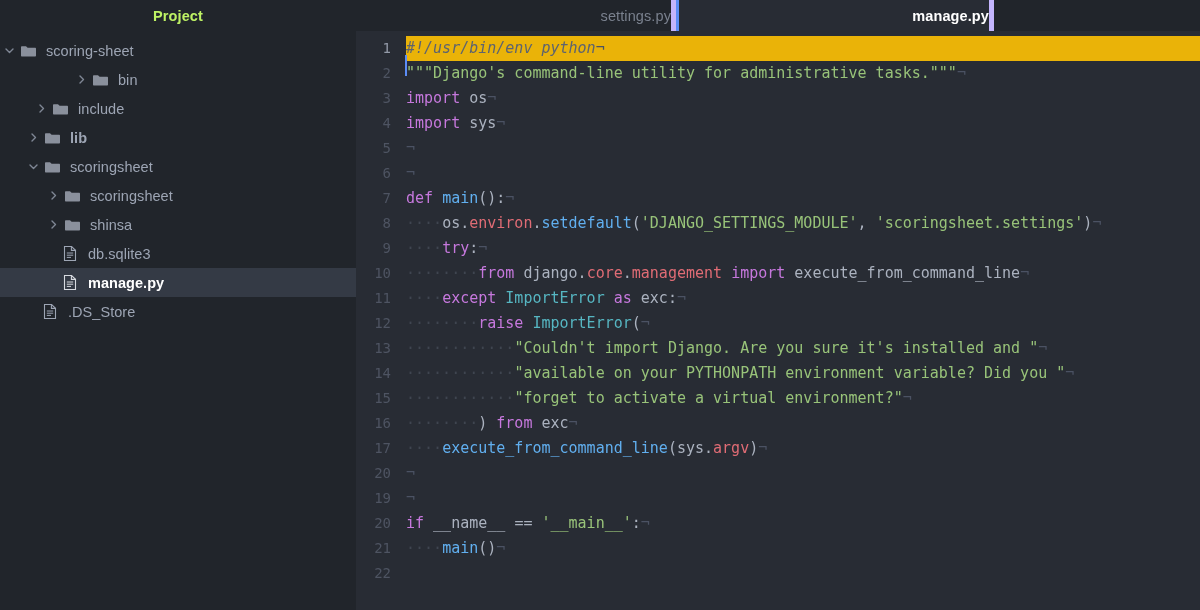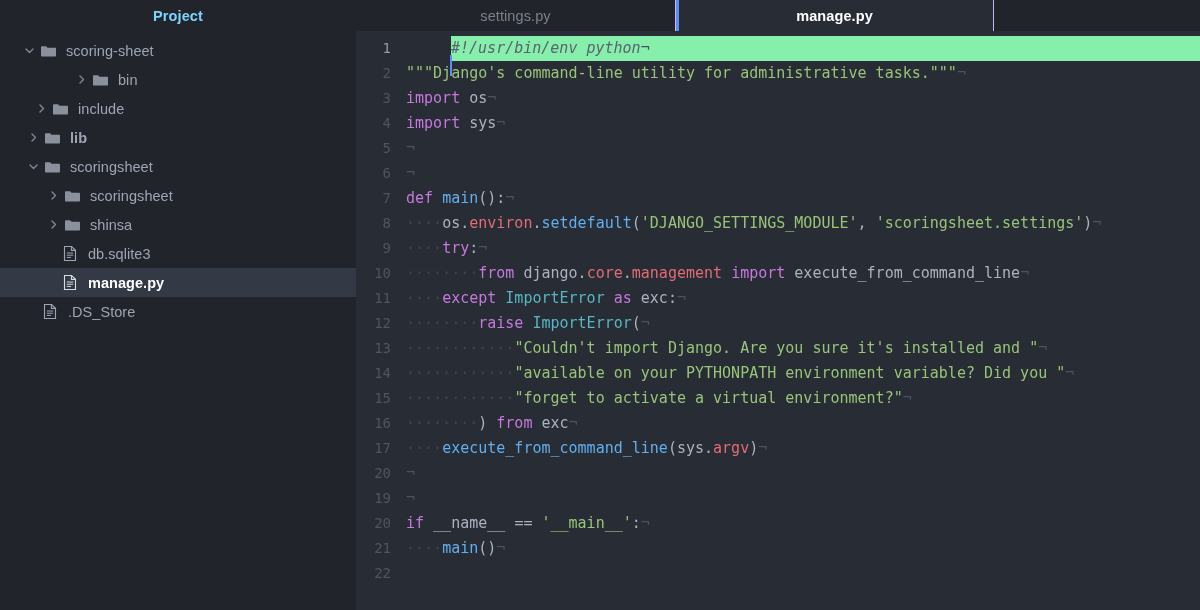--- a/index.html
+++ b/index.html
@@ -33,21 +33,21 @@
     height: 31px;
     display: flex;
     align-items: center;
     justify-content: center;
     background: #21252b;
   }
 
   #sidebar-title {
     font-size: 14.5px;
     font-weight: bold;
-    color: #7dd3fc;
+    color: #bef264;
     letter-spacing: 0.1px;
   }
 
   #tree {
     padding-top: 5px;
   }
 
   .tree-row {
     height: 29px;
     display: flex;
@@ -106,24 +106,24 @@
     flex: 0 0 31px;
     background: #21252b;
     display: flex;
     align-items: stretch;
     position: relative;
   }
 
   .tab {
     display: flex;
     align-items: center;
-    justify-content: center;
+    justify-content: flex-end;
     position: relative;
     background: #21252b;
-    border-right: 1px solid #c4b5fd;
+    border-right: 5px solid #c4b5fd;
     cursor: default;
   }
   .tab.inactive { width: 320px; }
   .tab.active {
     width: 318px;
     background: #282c34;
   }
   .tab.active::before {
     content: "";
     position: absolute;
@@ -184,21 +184,21 @@
     position: relative;
     overflow: hidden;
   }
 
   .cline {
     height: 25px;
     line-height: 25px;
     white-space: pre;
     position: relative;
   }
-  .cline.active { background: #86efac; margin-left: 45px; }
+  .cline.active { background: #eab308; }
 
   .cline.active .caret {
     display: inline-block;
     width: 0;
     position: relative;
   }
   .cline.active .caret::after {
     content: "";
     position: absolute;
     left: -1px;
@@ -226,21 +226,21 @@
 <div id="app">
 
   <div id="sidebar">
 
     <div id="sidebar-header">
       <span id="sidebar-title">Project</span>
     </div>
 
     <div id="tree">
 
-      <div class="tree-row" style="padding-left:22px;">
+      <div class="tree-row" style="padding-left:2px;">
         <span class="twisty">
           <svg width="15" height="15" viewBox="0 0 15 15">
               <path d="M4 6 L7.5 9.5 L11 6" fill="none" stroke="#7f8795" stroke-width="1.4" stroke-linecap="round" stroke-linejoin="round"></path>
             </svg>
         </span>
         <span class="tree-icon">
           <svg width="17" height="14" viewBox="0 0 17 14">
               <path d="M1 3.2 C1 2.6 1.4 2.2 2 2.2 H6 L7.6 3.8 H15 C15.6 3.8 16 4.2 16 4.8 V11.4 C16 12 15.6 12.4 15 12.4 H2 C1.4 12.4 1 12 1 11.4 Z" fill="#8a909c"></path>
             </svg>
         </span>

